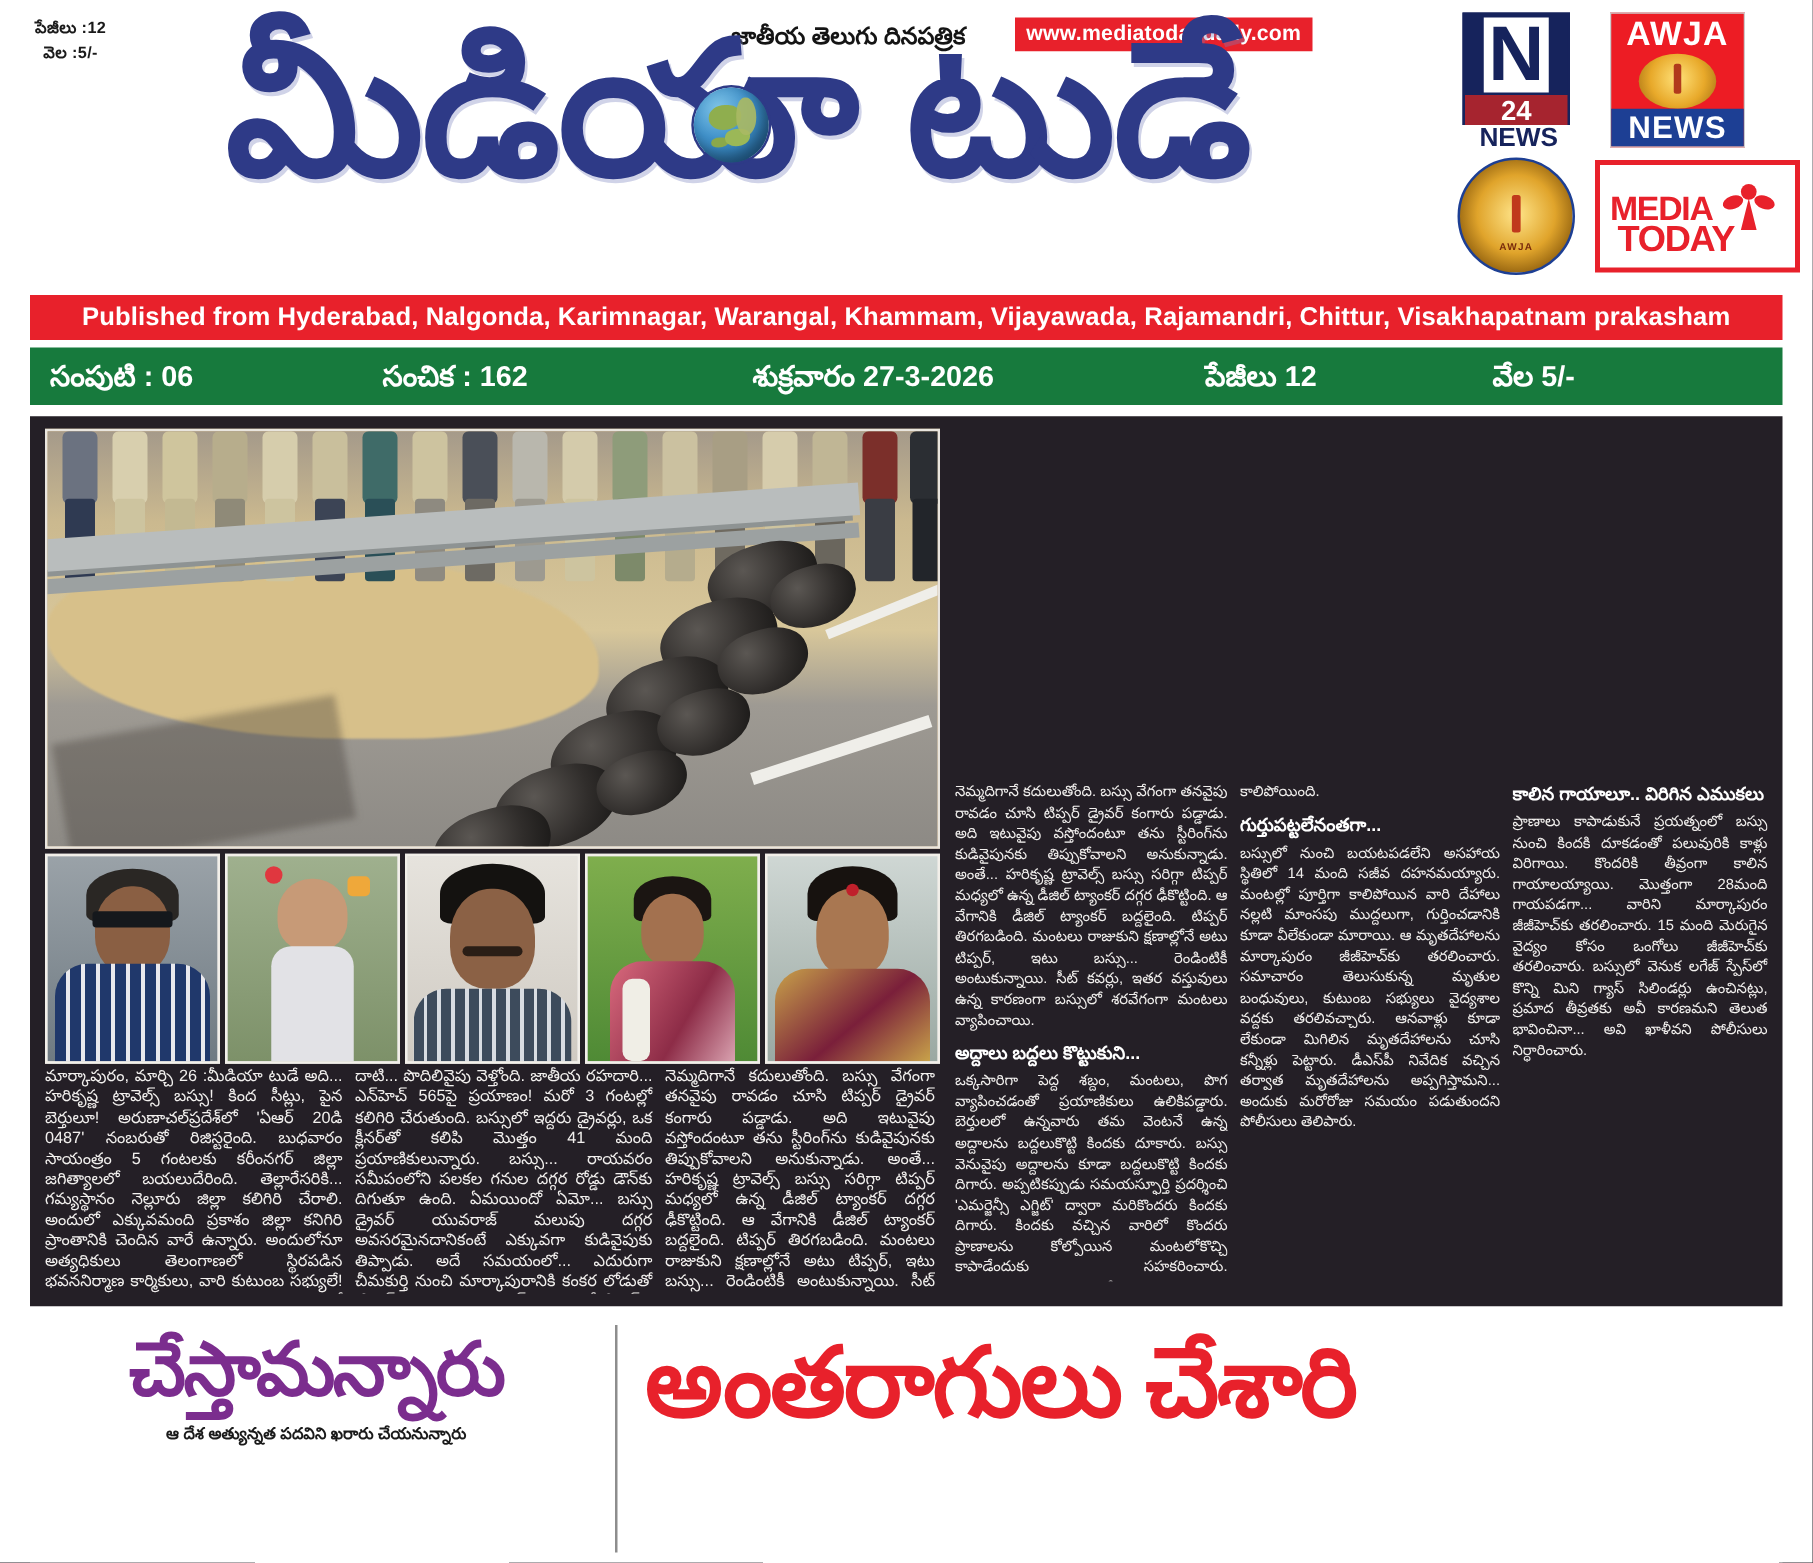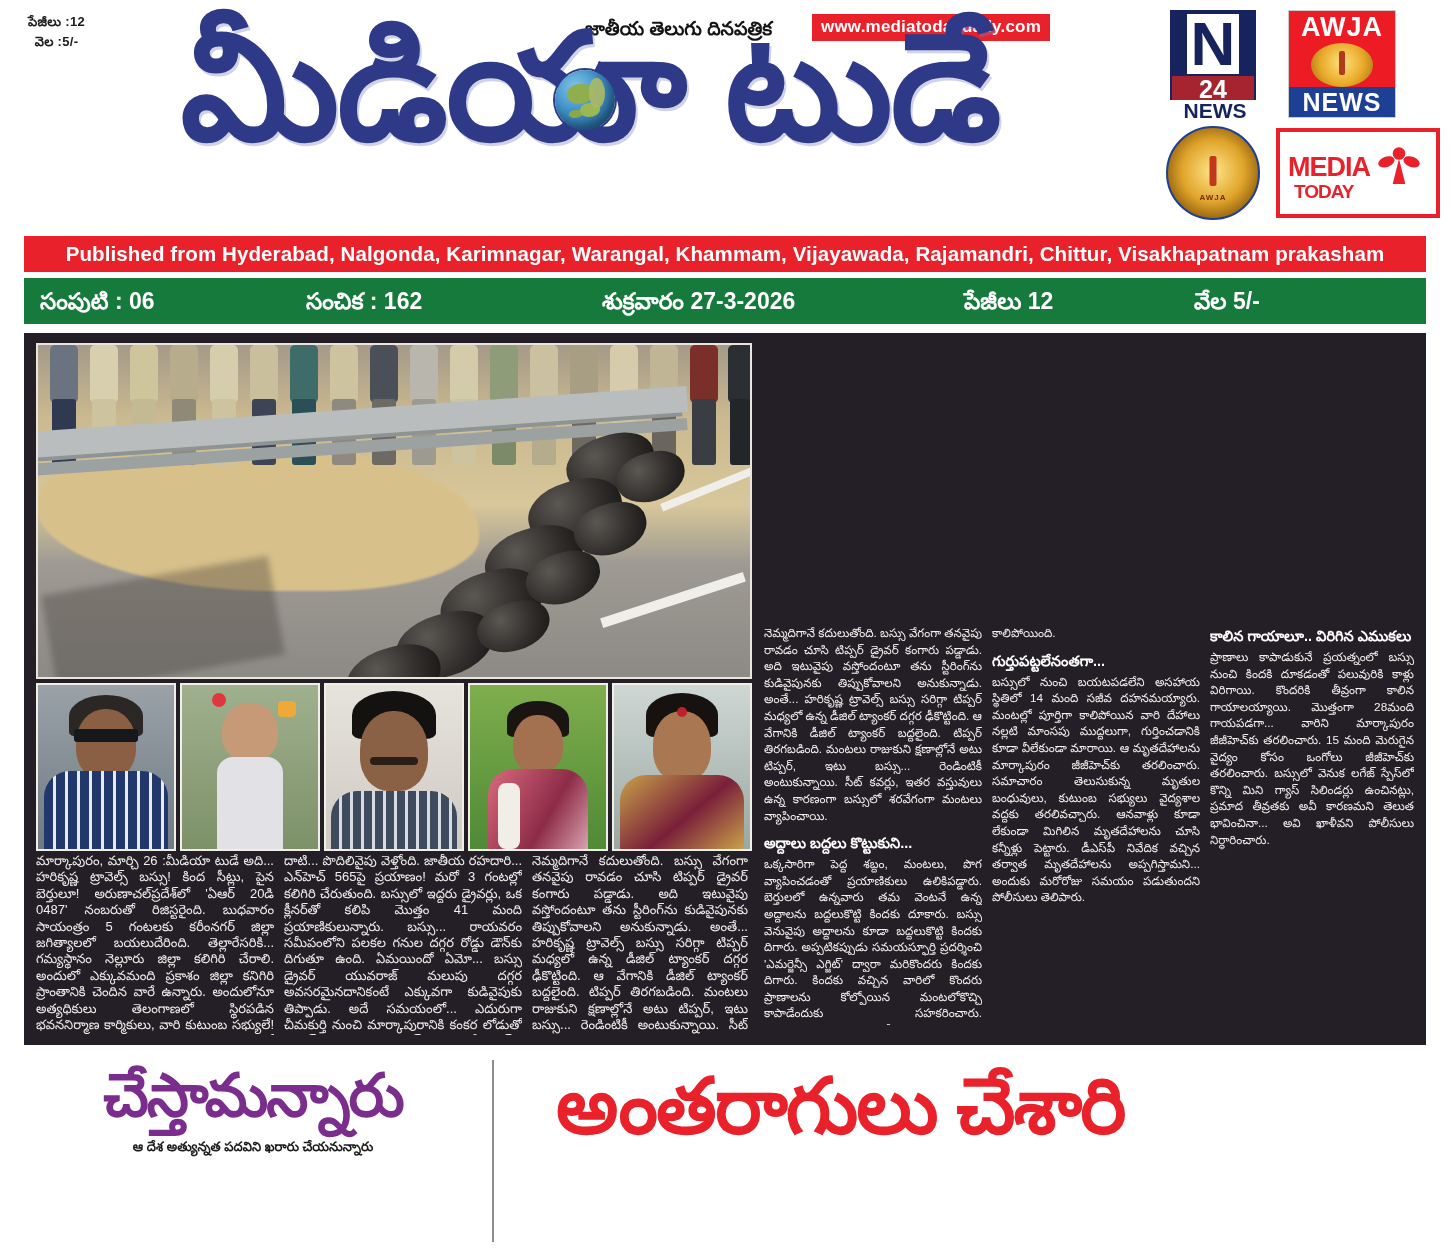--- a/index.html
+++ b/index.html
@@ -57,21 +57,21 @@
 
   .logos{position:absolute;right:6px;top:6px;width:296px;height:218px;}
   .logo-box{position:absolute;box-sizing:border-box;}
   
   .n24{left:22px;top:4px;width:86px;height:108px;background:#16235c;
        border:2px solid #16235c;}
   .n24 .nletter{position:absolute;left:0;top:0;width:100%;height:66px;background:#16235c;
       color:#fff;font-size:62px;font-weight:bold;line-height:64px;text-align:center;}
   .n24 .nletter span{display:inline-block;background:#fff;color:#16235c;padding:0 4px;line-height:60px;}
   .n24 .n24num{position:absolute;left:0;top:64px;width:100%;height:26px;background:#a6242f;
-      color:#fff;font-size:25px;font-weight:bold;line-height:26px;text-align:center;}
+      color:#fff;font-size:22px;font-weight:bold;line-height:26px;text-align:center;}
   .n24 .nnews{position:absolute;left:-12px;top:88px;width:110px;height:22px;background:#fff;
       color:#16235c;font-size:21px;font-weight:bold;line-height:22px;text-align:center;}
   
   .awja{left:140px;top:4px;width:108px;height:108px;background:#ed1c24;border:1px solid #ccc;}
   .awja .aw-t{position:absolute;left:0;top:1px;width:100%;height:30px;color:#fff;
       font-size:27px;font-weight:bold;line-height:30px;text-align:center;letter-spacing:1px;}
   .awja .aw-seal{position:absolute;left:50%;top:32px;transform:translateX(-50%);
       width:62px;height:44px;border-radius:50%;
       background:radial-gradient(circle at 50% 45%, #ffe27a 0%, #e8a92a 55%, #9d6a10 100%);}
   .awja .aw-seal:after{content:"";position:absolute;left:50%;top:8px;transform:translateX(-50%);
@@ -83,21 +83,21 @@
       background:radial-gradient(circle at 50% 48%, #ffe58a 0%, #e0a42b 48%, #8d5d0d 78%, #1d3f94 79%, #1d3f94 100%);
       border:2px solid #1d3f94;}
   .seal:after{content:"";position:absolute;left:50%;top:28px;transform:translateX(-50%);
       width:7px;height:30px;background:#c0391c;border-radius:2px;}
   .seal .sealtxt{position:absolute;left:0;bottom:16px;width:100%;text-align:center;
       font-size:8px;font-weight:bold;color:#7a2b0c;letter-spacing:1px;}
   
   .mtoday{left:128px;top:122px;width:164px;height:90px;background:#fff;border:4px solid #e8212b;}
   .mtoday .mt1{position:absolute;left:8px;top:22px;font-size:27px;font-weight:bold;color:#e8212b;
       letter-spacing:-1px;line-height:26px;}
-  .mtoday .mt2{position:absolute;left:14px;top:46px;font-size:19px;font-weight:bold;color:#e8212b;
+  .mtoday .mt2{position:absolute;left:14px;top:46px;font-size:29px;font-weight:bold;color:#e8212b;
       letter-spacing:-1px;line-height:28px;}
   .mtoday .star{position:absolute;right:16px;top:12px;width:42px;height:42px;}
 
   
   .redbar{position:absolute;left:24px;top:236px;width:1402px;height:36px;background:#e8212b;}
   .redbar span{display:block;color:#fff;font-size:20.5px;font-weight:bold;line-height:36px;
       text-align:center;letter-spacing:.1px;white-space:nowrap;}
   .greenbar{position:absolute;left:24px;top:278px;width:1402px;height:46px;background:#177a3d;}
   .greenbar .gitem{position:absolute;top:0;color:#fff;font-size:23px;font-weight:bold;line-height:46px;
       white-space:nowrap;}
@@ -164,21 +164,21 @@
 
   
   .bottom{position:absolute;left:24px;top:1058px;width:1402px;height:192px;background:#fff;}
   .vrule{position:absolute;left:468px;top:2px;width:2px;height:182px;background:#8d8d8d;}
   .bl{position:absolute;left:0;top:0;width:458px;text-align:center;}
   .bl .l1{font-size:36px;font-weight:bold;color:#1a1a1a;line-height:52px;letter-spacing:-.5px;white-space:nowrap;}
   .bl .l2{font-size:60px;font-weight:bold;color:#7b2d8e;line-height:76px;letter-spacing:-2px;white-space:nowrap;}
   .bl .l3{font-size:13px;font-weight:bold;color:#1a1a1a;line-height:22px;margin-top:2px;white-space:nowrap;}
   .br{position:absolute;left:492px;top:0;width:910px;}
   .br .r1t{font-size:72px;font-weight:bold;color:#1b3a6b;line-height:96px;letter-spacing:-2px;white-space:nowrap;}
-  .br .r2t{font-size:78px;font-weight:bold;color:#e8212b;line-height:96px;letter-spacing:-2px;white-space:nowrap;margin-left:40px;}
+  .br .r2t{font-size:78px;font-weight:bold;color:#e8212b;line-height:96px;letter-spacing:-2px;white-space:nowrap;}
 </style>
 </head>
 <body>
 
 <div class="page">
 
   <div class="masthead">
 
     <div class="corner-info">
       <div>పేజీలు :12</div>

